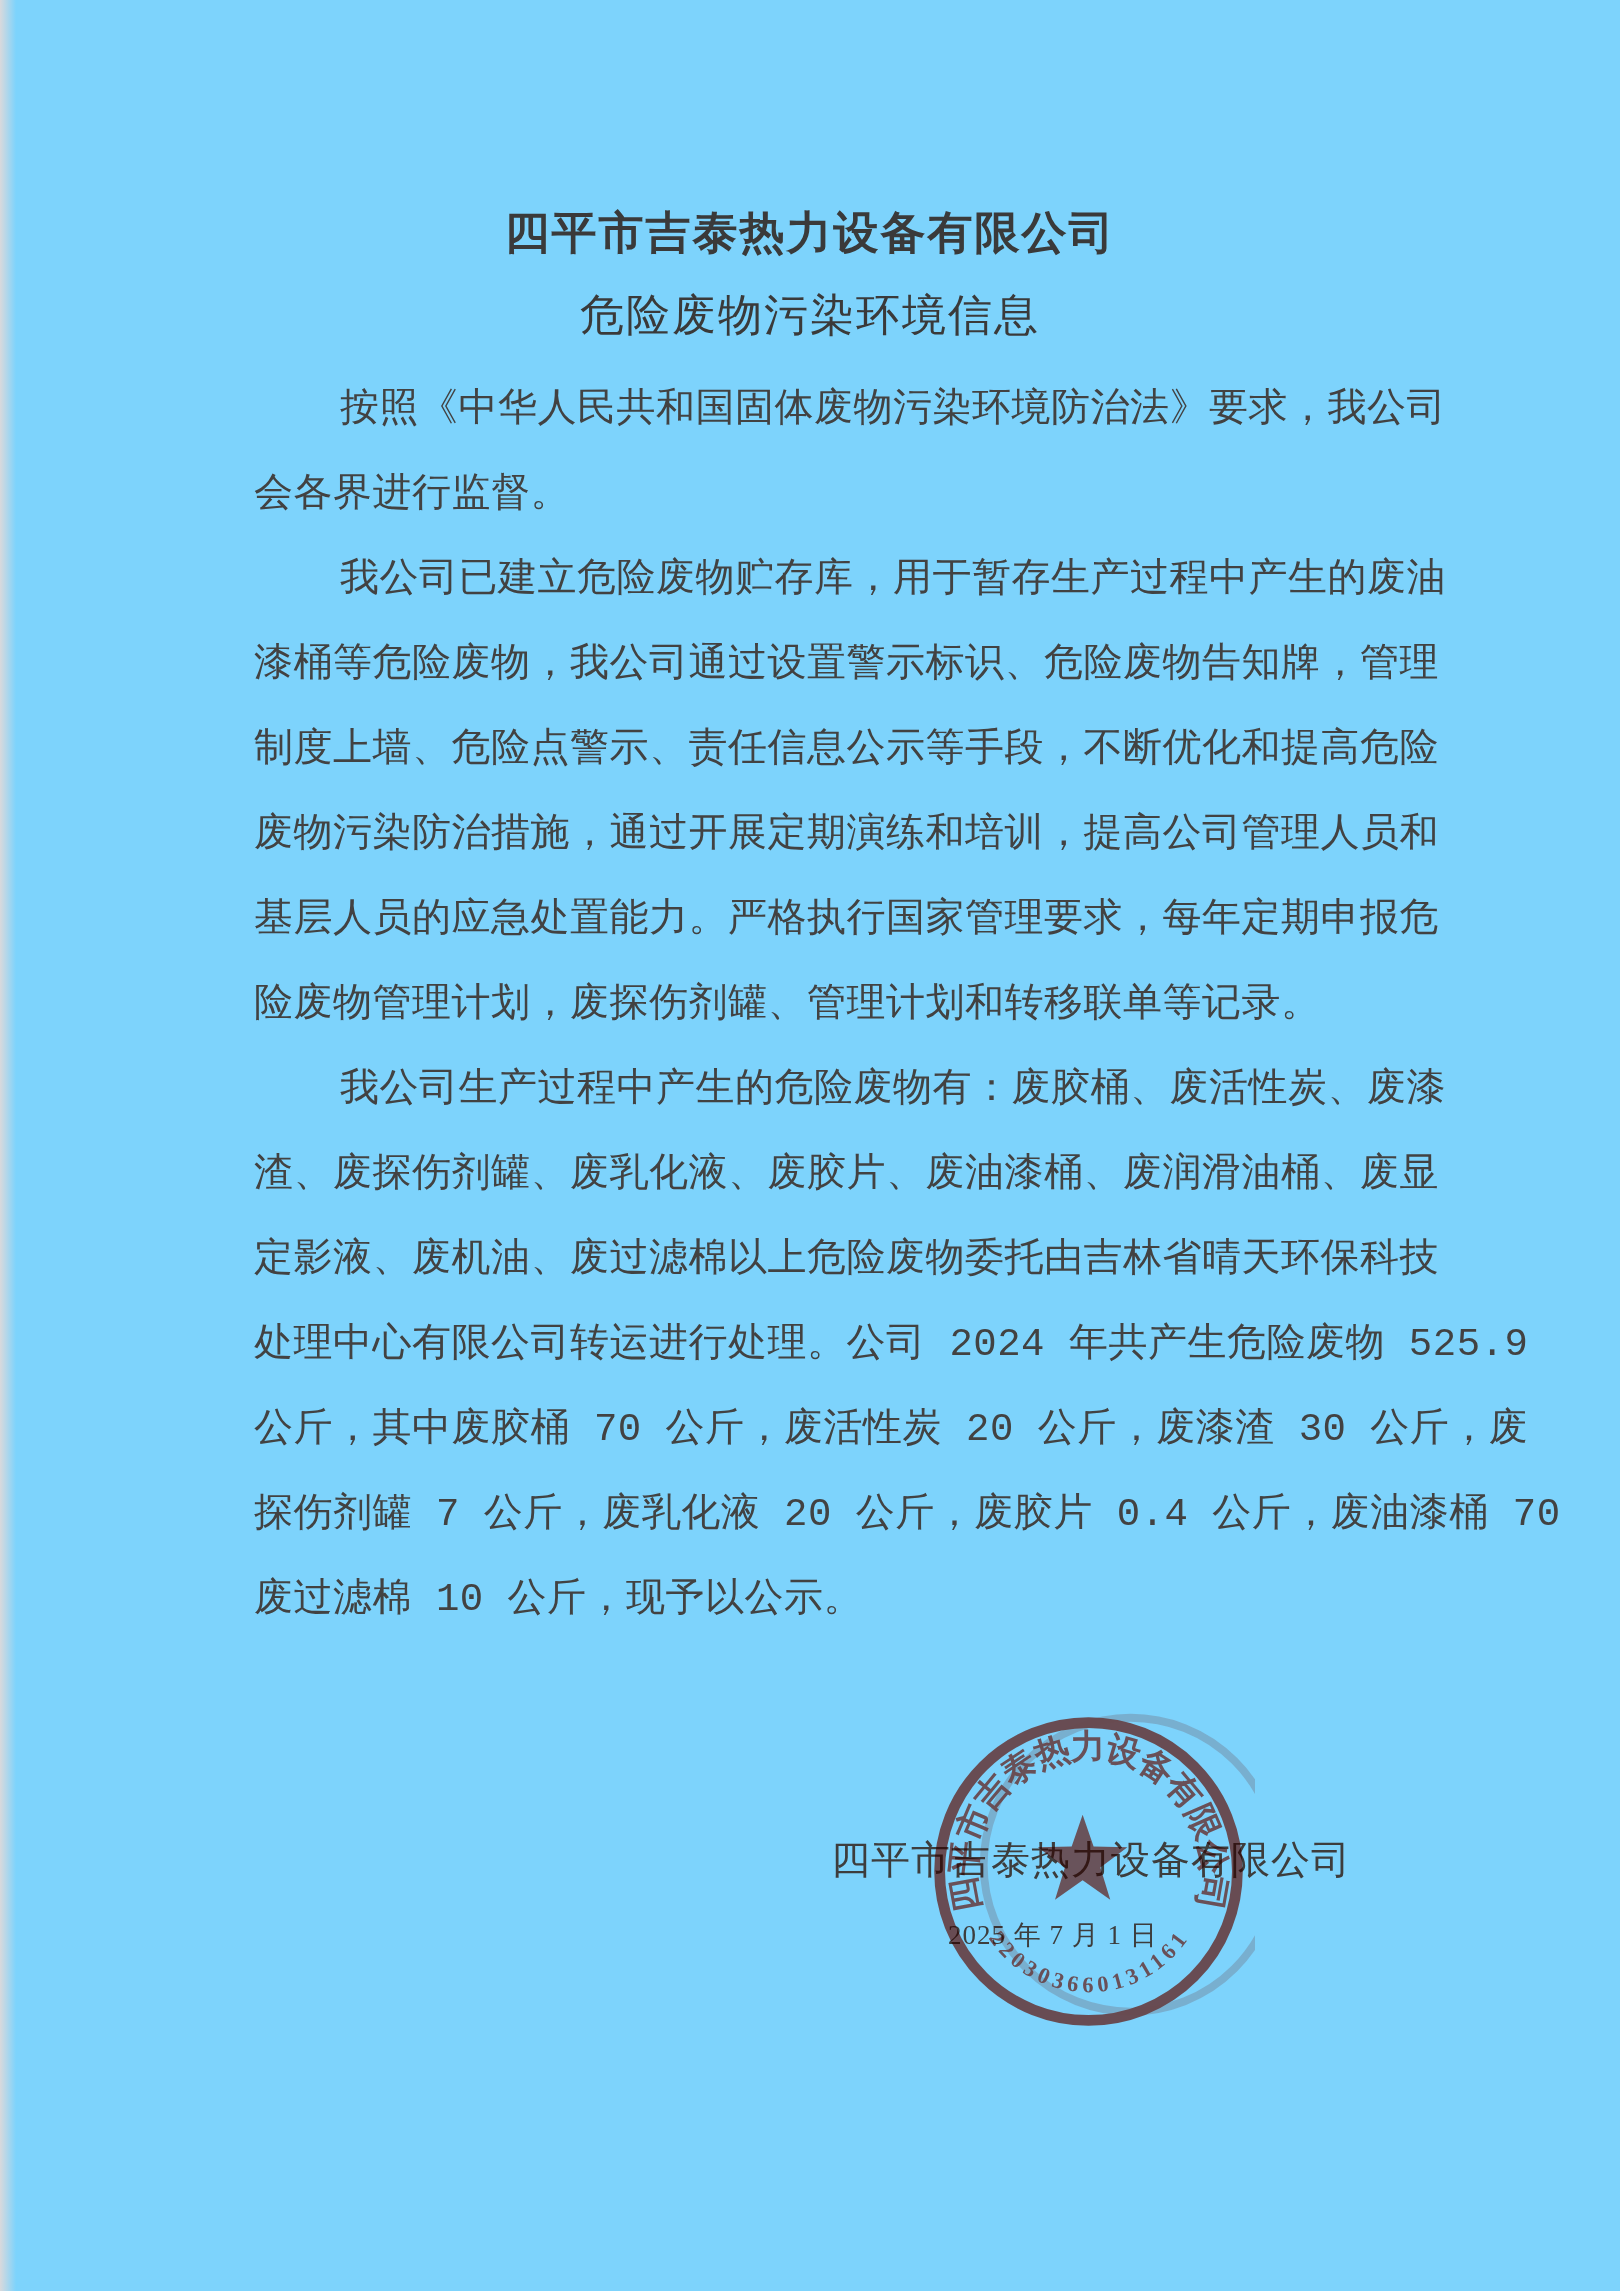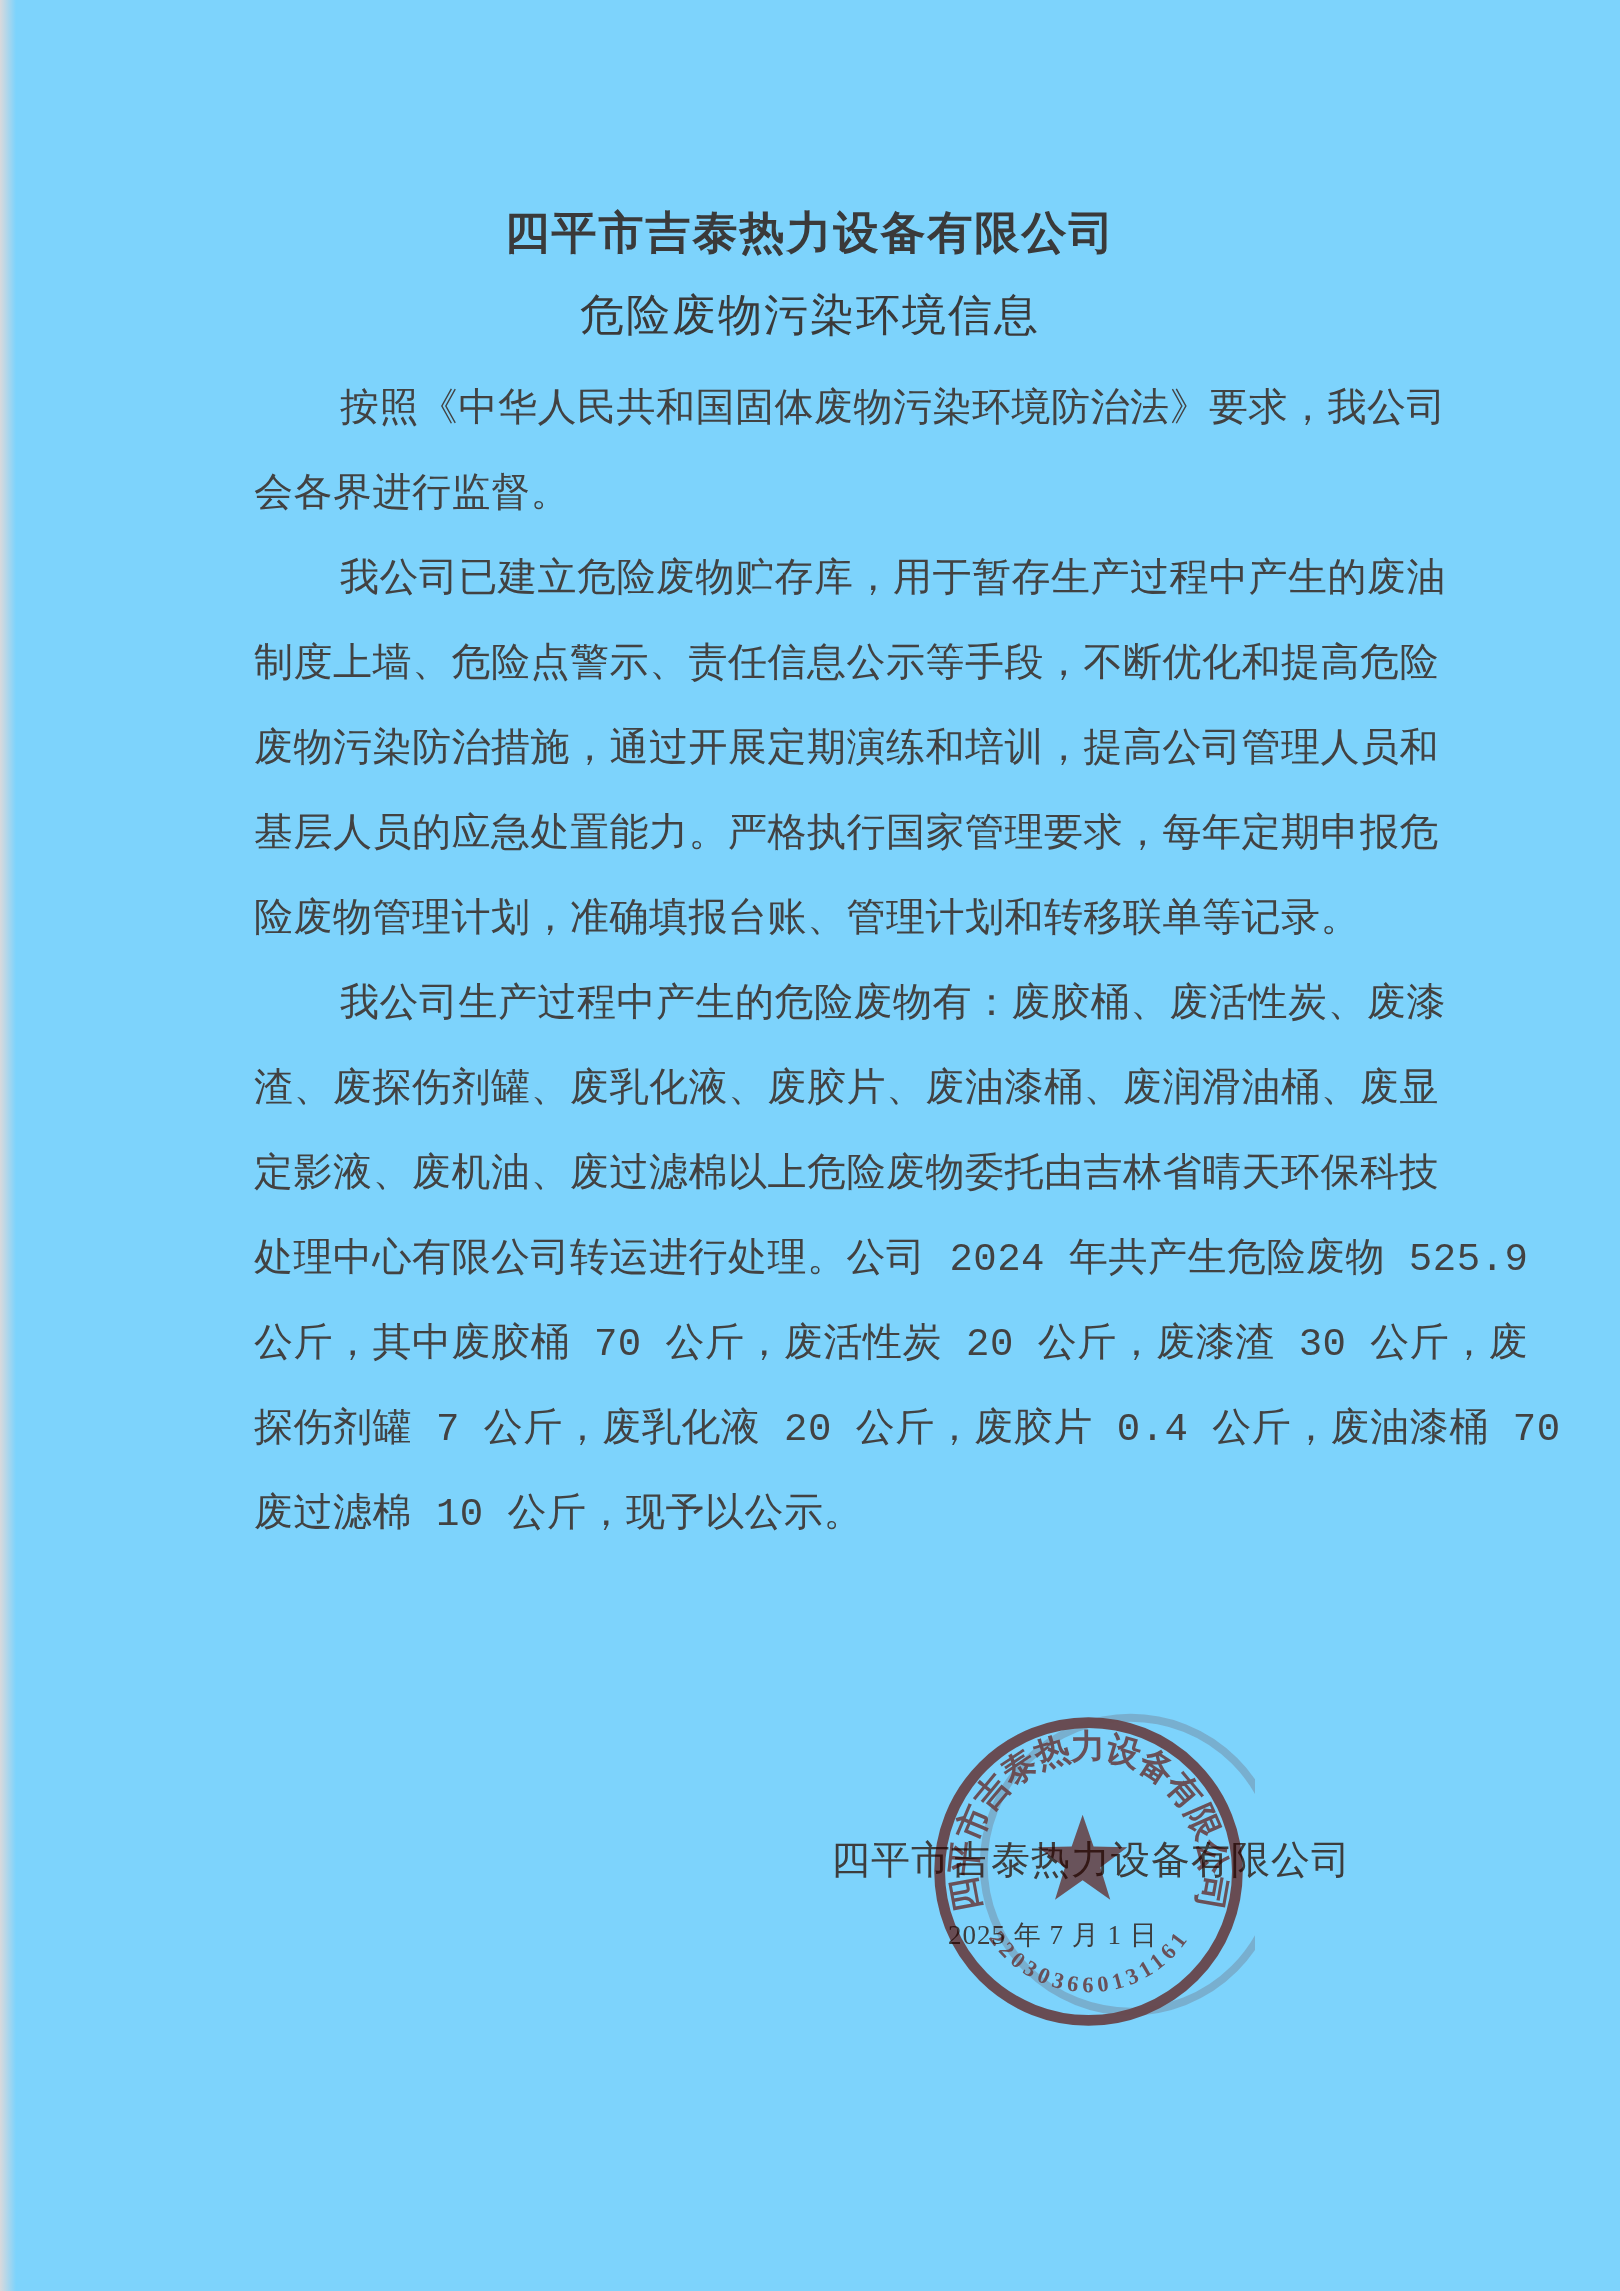--- a/index.html
+++ b/index.html
@@ -53,24 +53,25 @@
   <div class="edge-shade"></div>
 
   <div class="doc-title">四平市吉泰热力设备有限公司</div>
 
   <div class="doc-subtitle">危险废物污染环境信息</div>
 
   <div class="body-text">
     <div class="bl ind">按照《中华人民共和国固体废物污染环境防治法》要求，我公司</div>
     <div class="bl">会各界进行监督。</div>
     <div class="bl ind">我公司已建立危险废物贮存库，用于暂存生产过程中产生的废油</div>
+    <div class="bl">漆桶等危险废物，我公司通过设置警示标识、危险废物告知牌，管理</div>
     <div class="bl">制度上墙、危险点警示、责任信息公示等手段，不断优化和提高危险</div>
     <div class="bl">废物污染防治措施，通过开展定期演练和培训，提高公司管理人员和</div>
     <div class="bl">基层人员的应急处置能力。严格执行国家管理要求，每年定期申报危</div>
-    <div class="bl">险废物管理计划，准确填报台账、管理计划和转移联单等记录。</div>
+    <div class="bl">险废物管理计划，废探伤剂罐、管理计划和转移联单等记录。</div>
     <div class="bl ind">我公司生产过程中产生的危险废物有：废胶桶、废活性炭、废漆</div>
     <div class="bl">渣、废探伤剂罐、废乳化液、废胶片、废油漆桶、废润滑油桶、废显</div>
     <div class="bl">定影液、废机油、废过滤棉以上危险废物委托由吉林省晴天环保科技</div>
     <div class="bl">处理中心有限公司转运进行处理。公司 2024 年共产生危险废物 525.9</div>
     <div class="bl">公斤，其中废胶桶 70 公斤，废活性炭 20 公斤，废漆渣 30 公斤，废</div>
     <div class="bl">探伤剂罐 7 公斤，废乳化液 20 公斤，废胶片 0.4 公斤，废油漆桶 70</div>
     <div class="bl">废过滤棉 10 公斤，现予以公示。</div>
   </div>
 
   <div class="sig-company">四平市吉泰热力设备有限公司</div>

